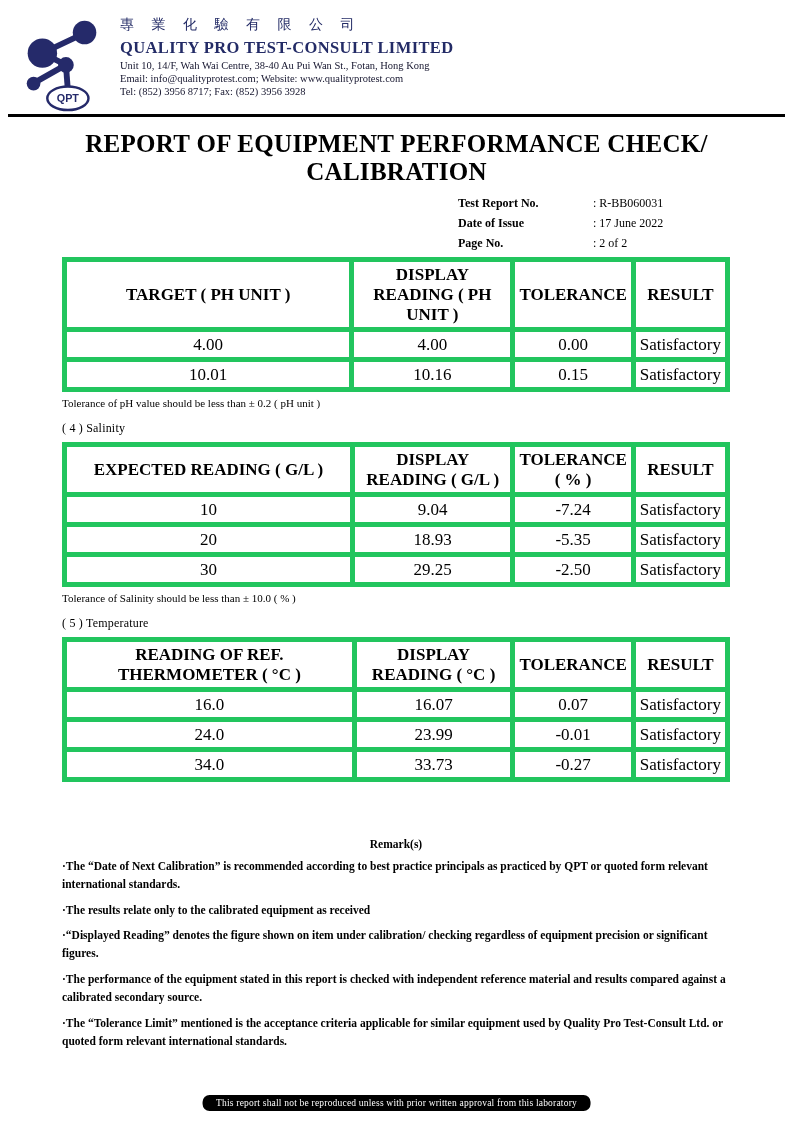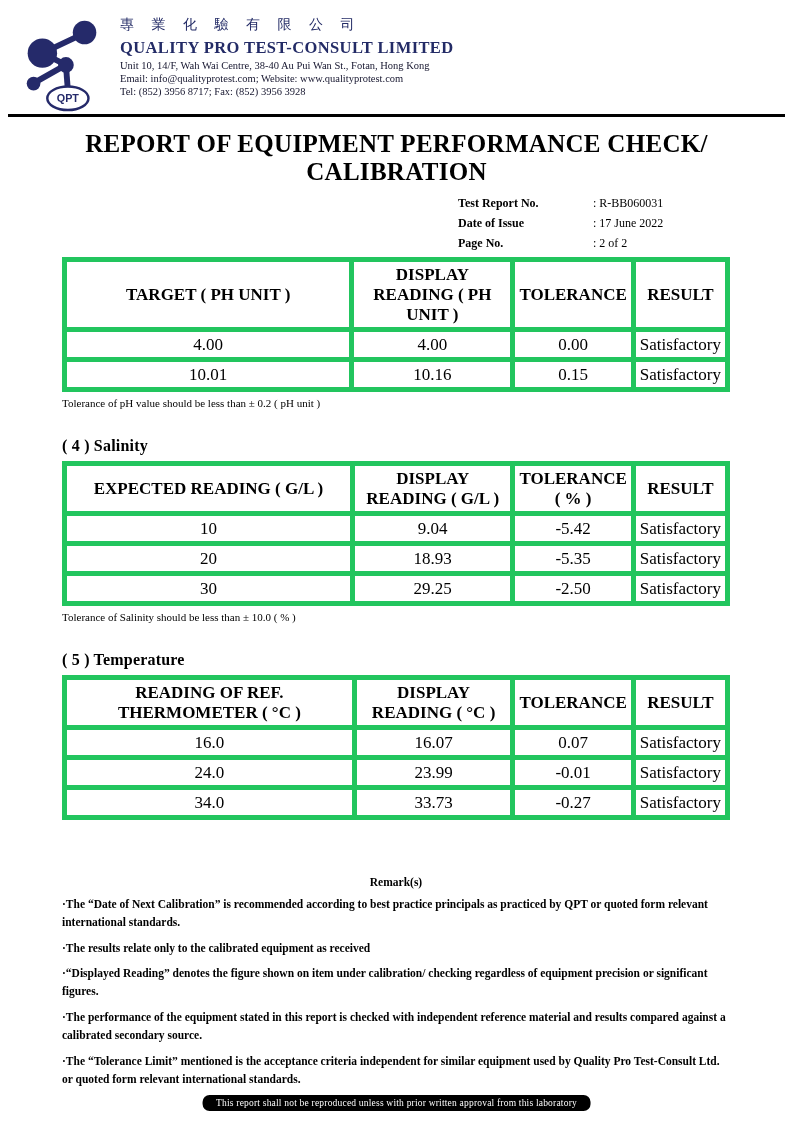--- a/index.html
+++ b/index.html
@@ -23,21 +23,21 @@
   .report-info .label { font-weight:bold; width:135px; }
 
   .content { margin:0 63px 0 62px; }
 
   table.data-table { width:100%; border-collapse:collapse; border:2px solid #000; margin-top:6px; }
   table.data-table th, table.data-table td { border:5px solid #22c55e; font-size:17px; text-align:center; padding:2.5px 4px; }
   table.data-table th { font-weight:bold; }
   col.c1 { width:47%; } col.c2 { width:25.5%; } col.c3 { width:16%; } col.c4 { width:11.5%; }
 
   .note { font-size:11px; margin-top:5px; }
-  .section-heading { font-size:16px; font-weight:bold; margin-top:28px; letter-spacing:0.2px; }
+  .section-heading { font-size:12px; font-weight:normal; margin-top:12px; letter-spacing:0.2px; }
 
   .remarks { margin-top:56px; font-size:11.5px; }
   .remarks-heading { font-weight:bold; font-size:11.5px;text-align:center; }
   .remark-item { margin-top:8px; line-height:1.55;font-weight:bold; }
 
   .end-report { text-align:center; font-size:12.5px; margin-top:72px; letter-spacing:0.2px; }
 
   .footer-bar { position:absolute; bottom:11px; left:50%; transform:translateX(-50%); background:#000; color:#fff; font-size:9.5px; padding:3px 14px; white-space:nowrap; letter-spacing:0.2px;border-radius:7px; }
 </style>
 </head>
@@ -137,21 +137,21 @@
           <th>EXPECTED READING ( G/L )</th>
           <th>DISPLAY READING ( G/L )</th>
           <th>TOLERANCE ( % )</th>
           <th>RESULT</th>
         </tr>
       </thead>
       <tbody>
         <tr>
           <td>10</td>
           <td>9.04</td>
-          <td>-5.42</td>
+          <td>-7.24</td>
           <td>Satisfactory</td>
         </tr>
         <tr>
           <td>20</td>
           <td>18.93</td>
           <td>-5.35</td>
           <td>Satisfactory</td>
         </tr>
         <tr>
           <td>30</td>
@@ -200,21 +200,21 @@
         </tr>
       </tbody>
     </table>
 
     <div class="remarks">
       <div class="remarks-heading">Remark(s)</div>
       <div class="remark-item">·The “Date of Next Calibration” is recommended according to best practice principals as practiced by QPT or quoted form relevant international standards.</div>
       <div class="remark-item">·The results relate only to the calibrated equipment as received</div>
       <div class="remark-item">·“Displayed Reading” denotes the figure shown on item under calibration/ checking regardless of equipment precision or significant figures.</div>
       <div class="remark-item">·The performance of the equipment stated in this report is checked with independent reference material and results compared against a calibrated secondary source.</div>
-      <div class="remark-item">·The “Tolerance Limit” mentioned is the acceptance criteria independent for similar equipment used by Quality Pro Test-Consult Ltd. or quoted form relevant international standards.</div>
+      <div class="remark-item">·The “Tolerance Limit” mentioned is the acceptance criteria applicable for similar equipment used by Quality Pro Test-Consult Ltd. or quoted form relevant international standards.</div>
     </div>
 
     <div class="end-report">--- END OF REPORT ---</div>
 
   </div>
 
   <div class="footer-bar">This report shall not be reproduced unless with prior written approval from this laboratory</div>
 
 </div>
 

